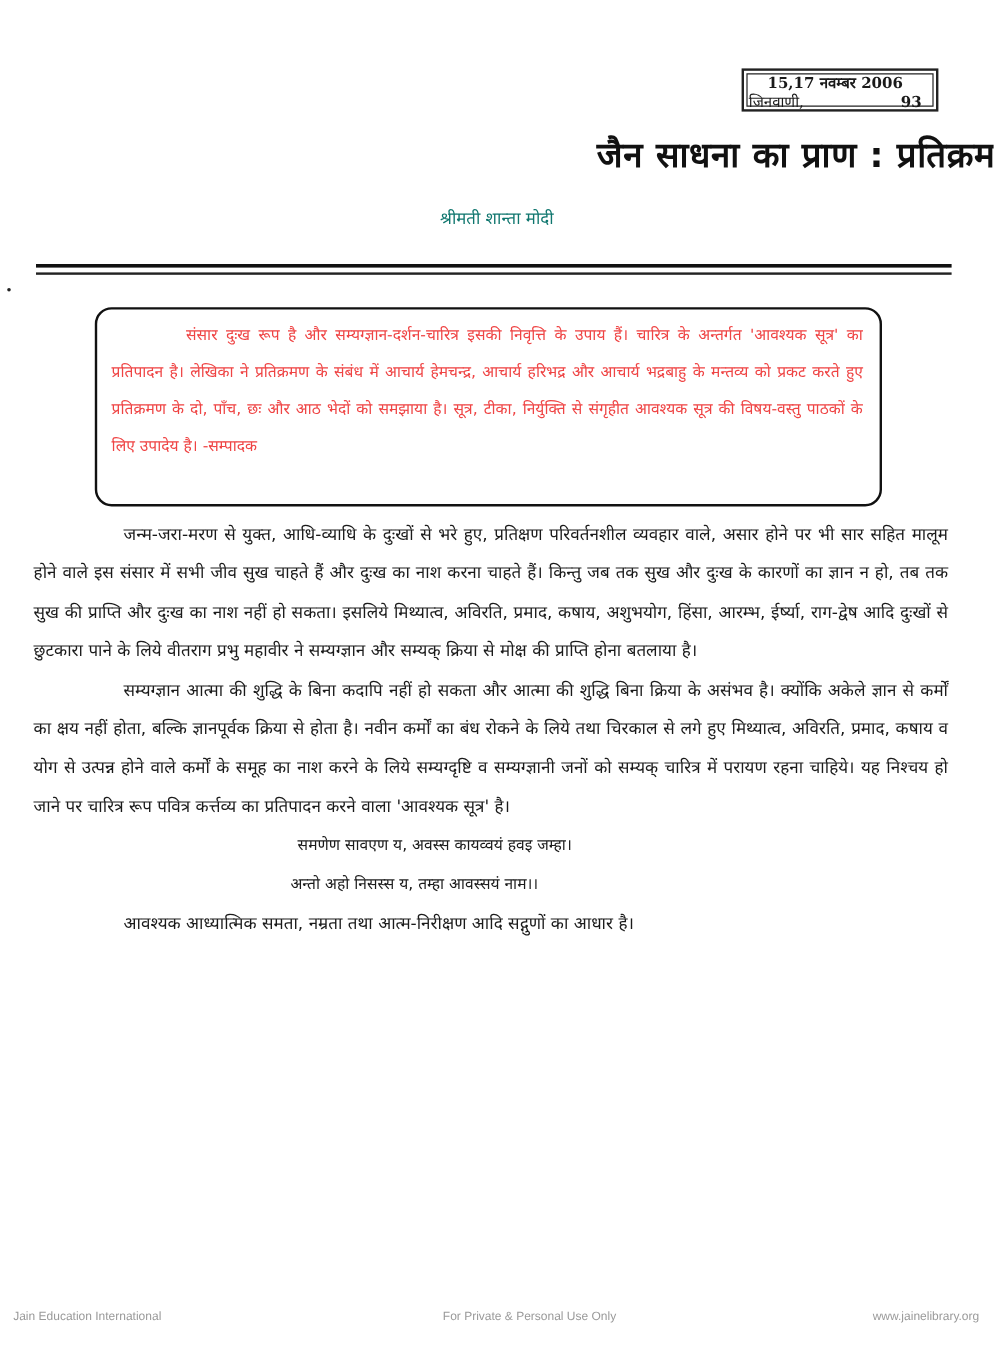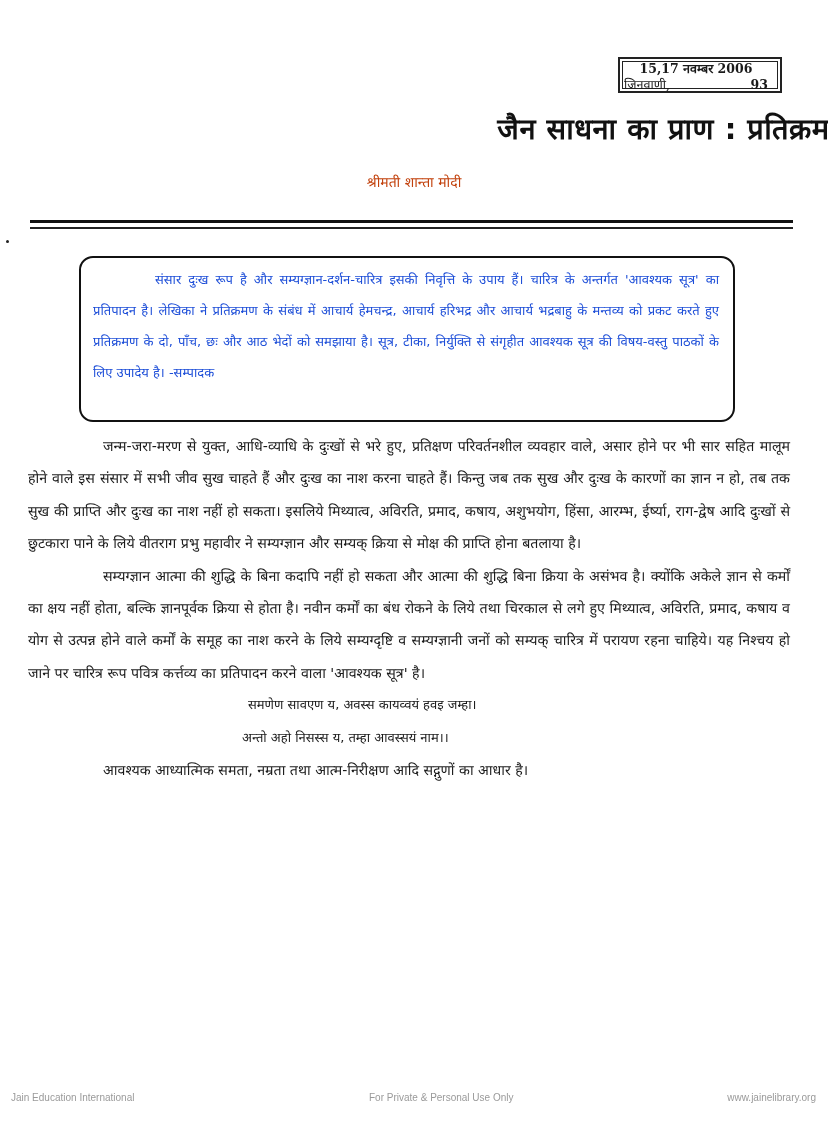--- a/index.html
+++ b/index.html
@@ -46,21 +46,21 @@
       color: #111;
       margin-left: 23px;
     }
     .author {
       position: absolute;
       left: 0;
       width: 828px;
       top: 172px;
       text-align: center;
       font-size: 14px;
-      color: #c2410c;
+      color: #0f766e;
     }
     .rule-thick {
       position: absolute;
       left: 30px;
       width: 763px;
       top: 220px;
       height: 3px;
       background: #111;
     }
     .rule-thin {
@@ -87,21 +87,21 @@
       width: 656px;
       height: 166px;
       border: 2.5px solid #111;
       border-radius: 14px;
       box-sizing: border-box;
       padding: 6px 14px 0 12px;
       font-size: 13px;
       line-height: 31px;
       text-align: justify;
       text-indent: 62px;
-      color: #1d4ed8;
+      color: #ef4444;
     }
     .body-text {
       position: absolute;
       left: 73px;
       top: 430px;
       width: 717px;
       font-size: 14.2px;
       line-height: 32.4px;
       color: #1a1a1a;
     }

